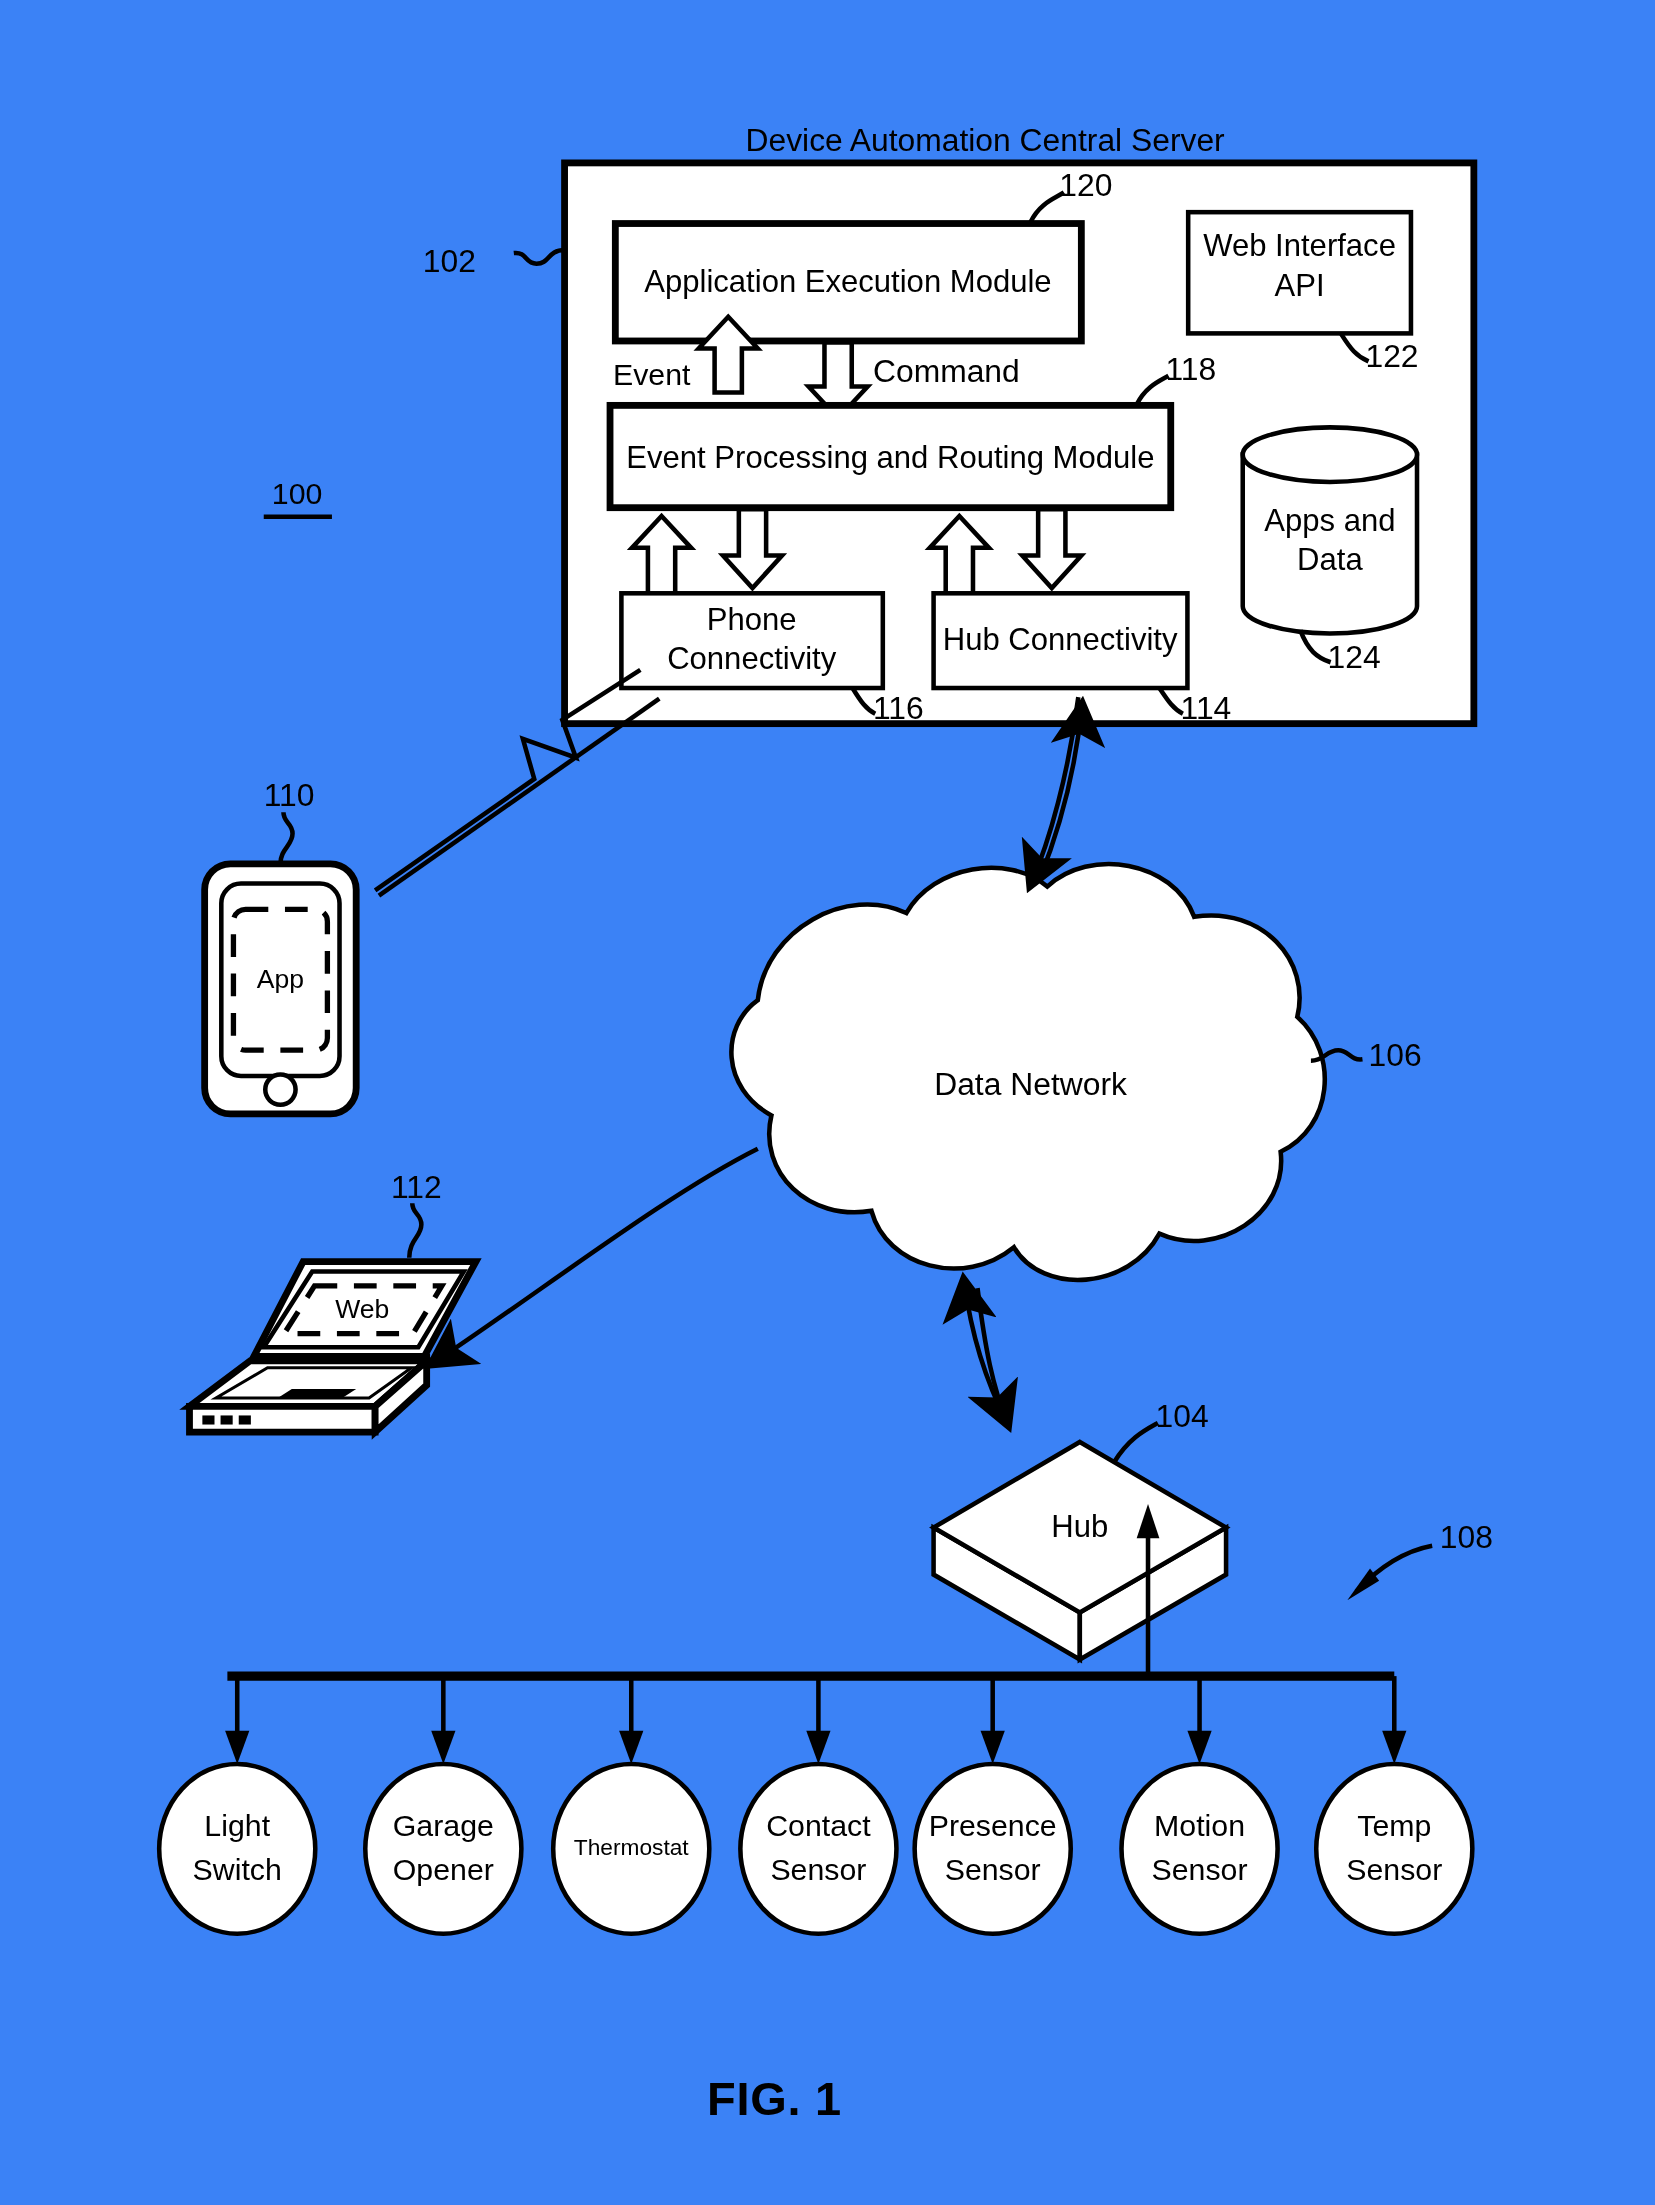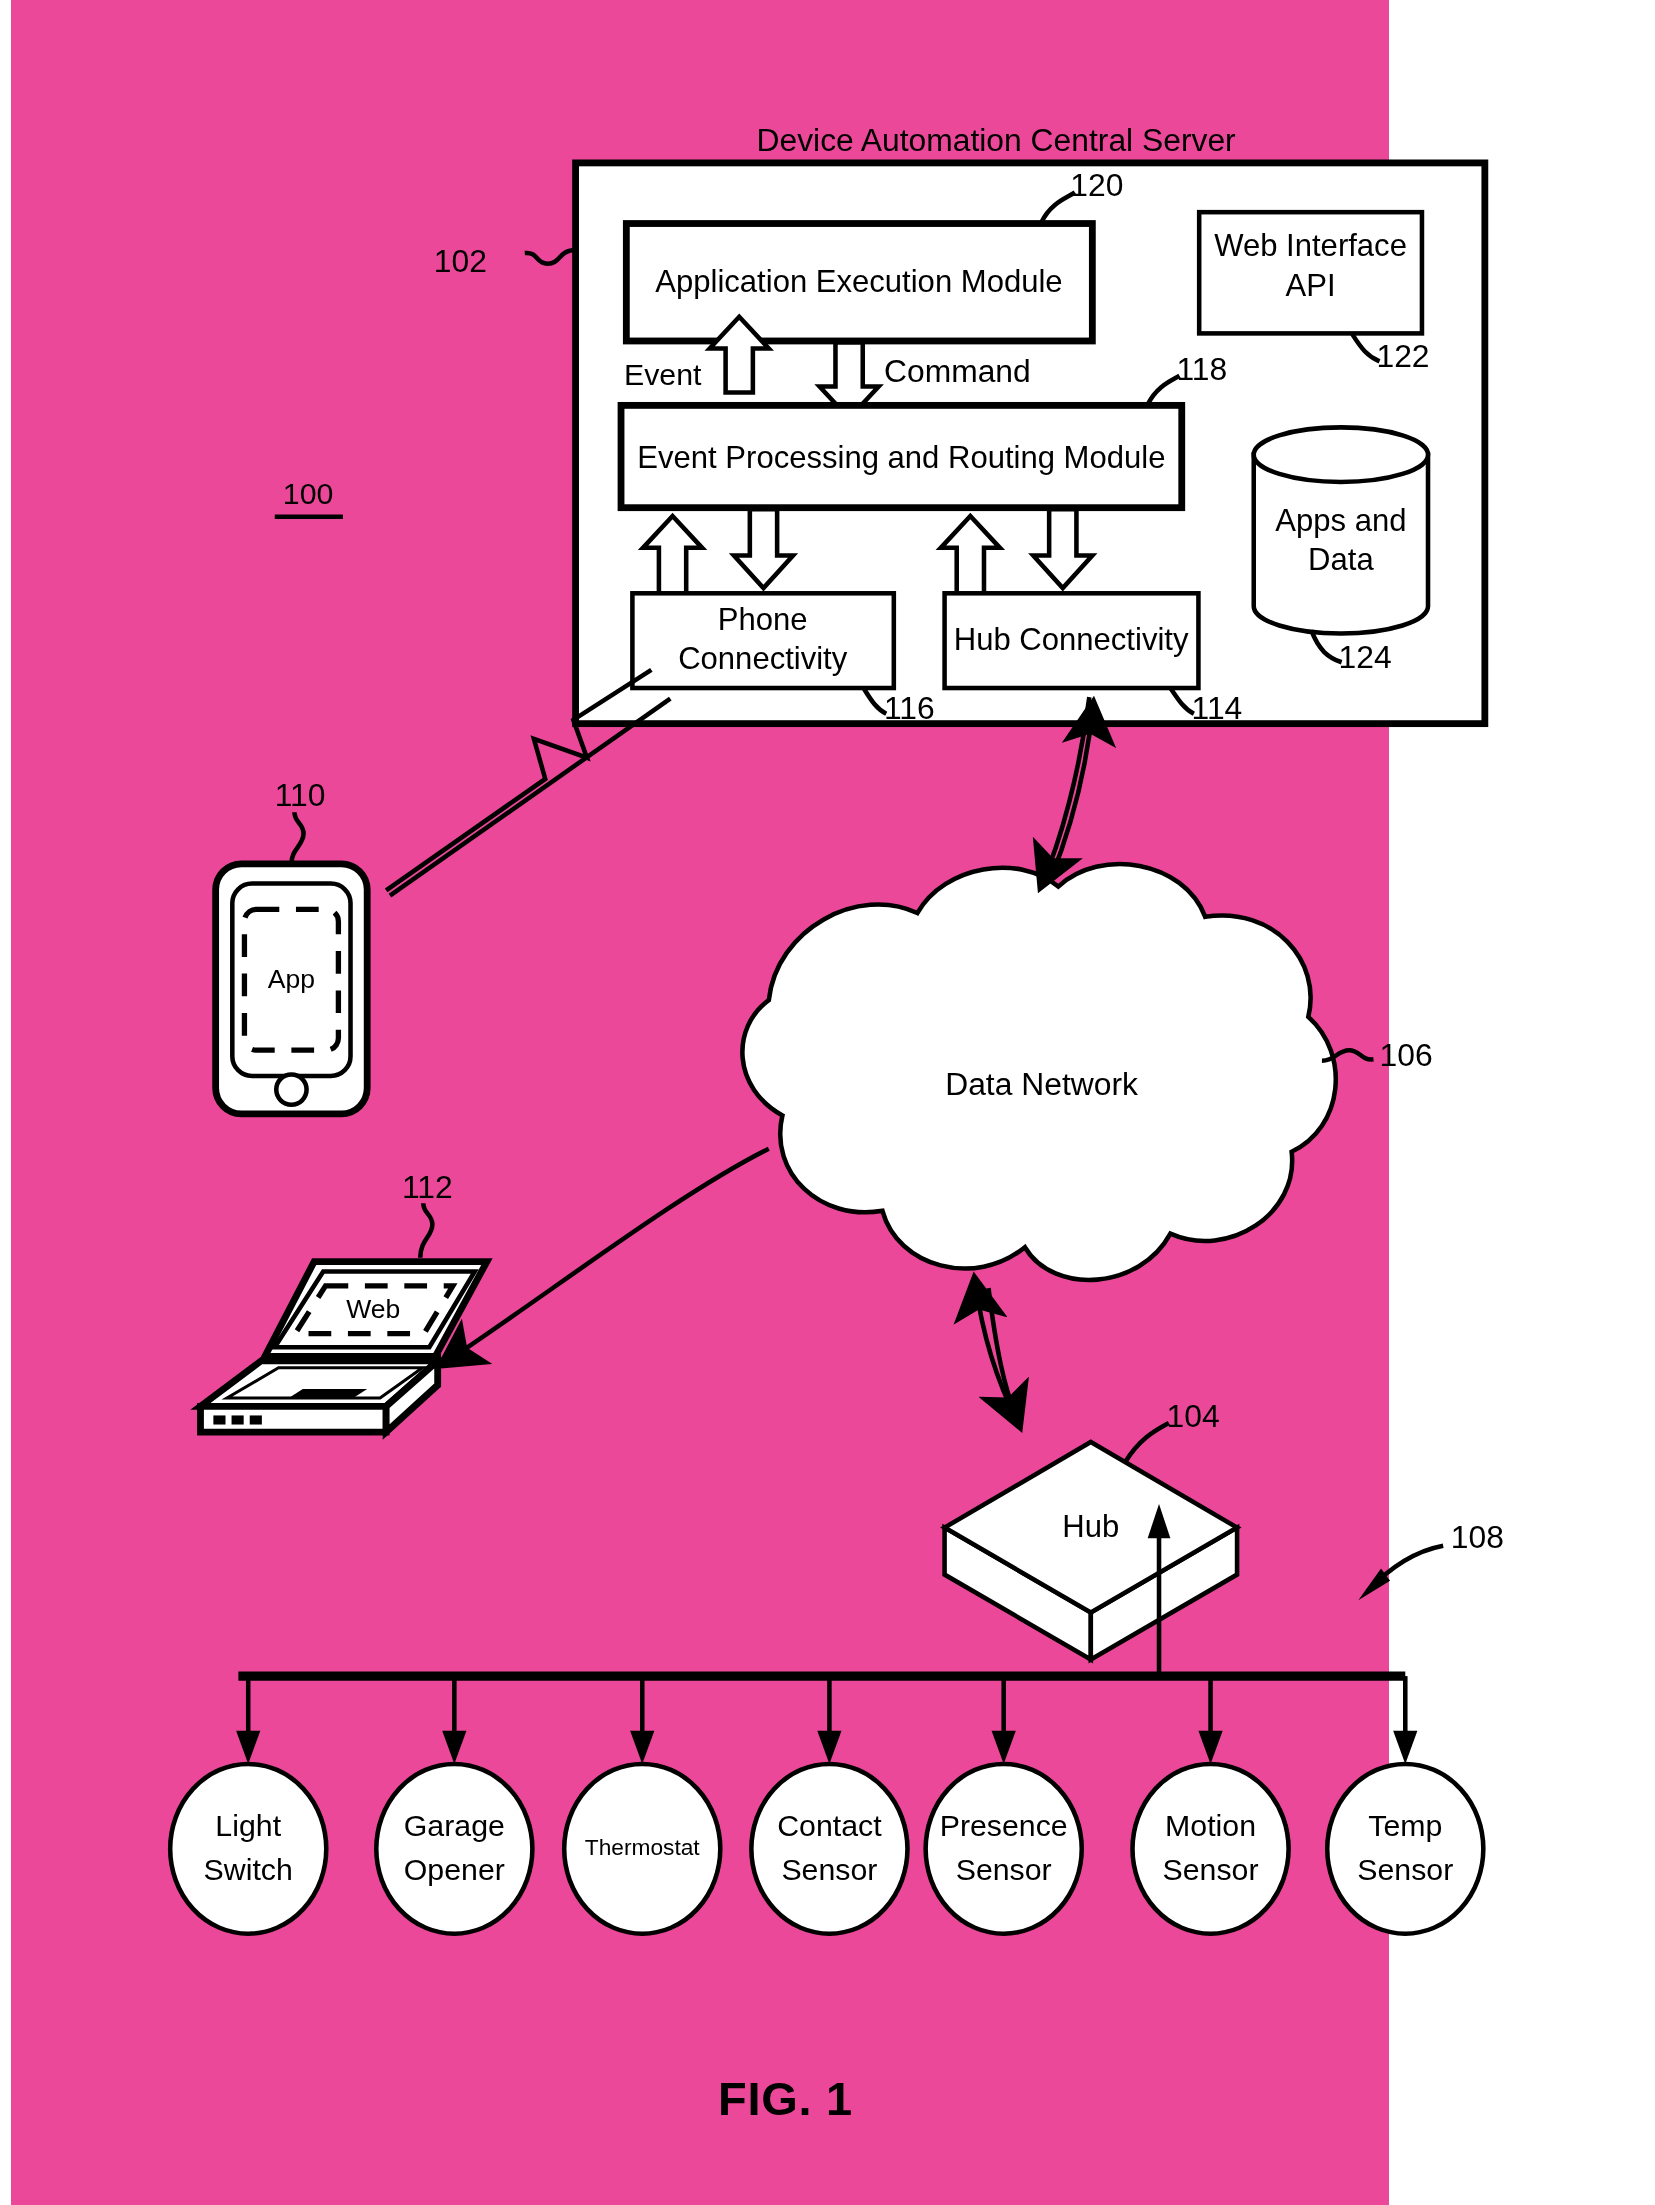--- a/index.html
+++ b/index.html
@@ -8,24 +8,23 @@
     background: #ffffff;
   }
   body {
     width: 1655px;
     height: 2205px;
     font-family: "Liberation Sans", sans-serif;
     overflow: hidden;
   }
   #figure-root {
     position: relative;
-    width: 1378px;
+    width: 1655px;
     height: 2205px;
-    background: #ec4899;
-    margin-left: 11px;
+    background: #3b82f6;
   }
   svg#diagram {
     display: block;
     width: 1655px;
     height: 2205px;
   }
   .stroke-thin   { fill: none; stroke: #000000; stroke-width: 4; }
   .stroke-med    { fill: none; stroke: #000000; stroke-width: 6; }
   .stroke-thick  { fill: none; stroke: #000000; stroke-width: 9; }
   .stroke-xthick { fill: none; stroke: #000000; stroke-width: 12; }

